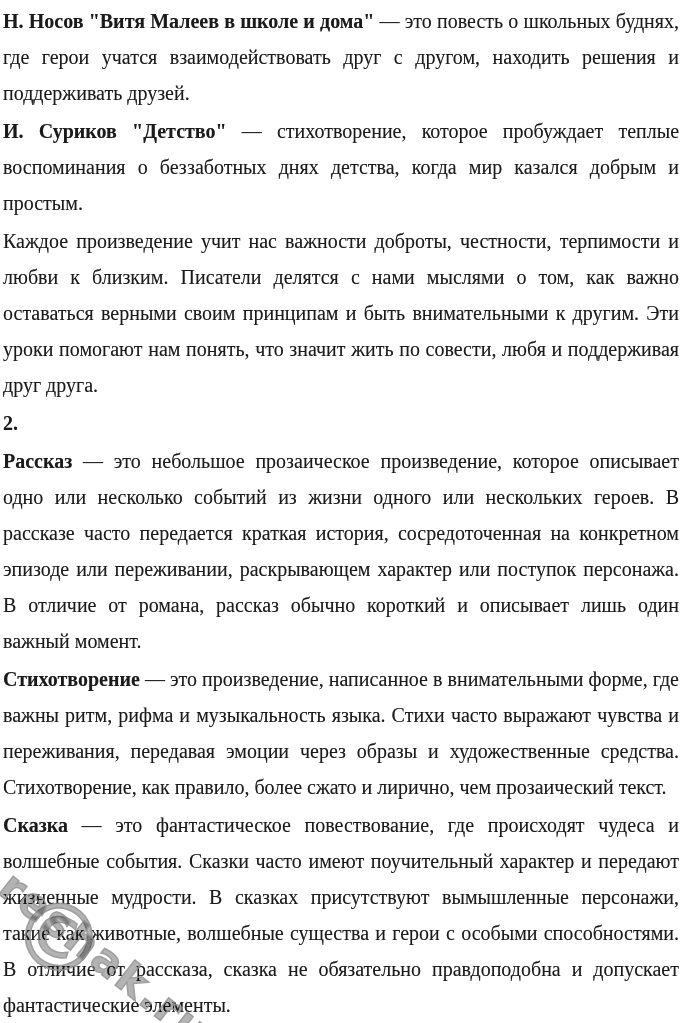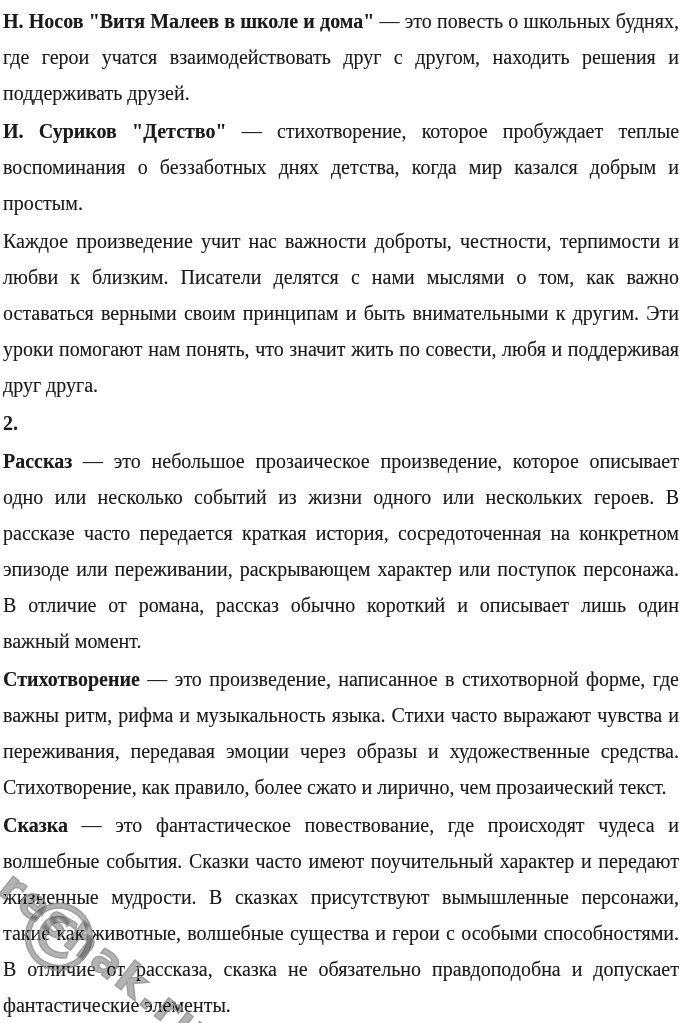--- a/index.html
+++ b/index.html
@@ -71,20 +71,20 @@
 <p class="doc-paragraph"><span class="lead-bold">Н. Носов "Витя Малеев в школе и дома"</span><span> — это повесть о школьных буднях, где герои учатся взаимодействовать друг с другом, находить решения и поддерживать друзей.</span></p>
 
 <p class="doc-paragraph"><span class="lead-bold">И. Суриков "Детство"</span><span> — стихотворение, которое пробуждает теплые воспоминания о беззаботных днях детства, когда мир казался добрым и простым.</span></p>
 
 <p class="doc-paragraph"><span class="lead-bold"></span><span>Каждое произведение учит нас важности доброты, честности, терпимости и любви к близким. Писатели делятся с нами мыслями о том, как важно оставаться верными своим принципам и быть внимательными к другим. Эти уроки помогают нам понять, что значит жить по совести, любя и поддерживая друг друга.</span></p>
 
 <p class="doc-paragraph"><span class="lead-bold">2.</span><span></span></p>
 
 <p class="doc-paragraph"><span class="lead-bold">Рассказ</span><span> — это небольшое прозаическое произведение, которое описывает одно или несколько событий из жизни одного или нескольких героев. В рассказе часто передается краткая история, сосредоточенная на конкретном эпизоде или переживании, раскрывающем характер или поступок персонажа. В отличие от романа, рассказ обычно короткий и описывает лишь один важный момент.</span></p>
 
-<p class="doc-paragraph"><span class="lead-bold">Стихотворение</span><span> — это произведение, написанное в стихотворной форме, где важны ритм, рифма и музыкальность языка. Стихи часто выражают чувства и переживания, передавая эмоции через образы и художественные средства. Стихотворение, как правило, более сжато и лирично, чем прозаический текст.</span></p>
+<p class="doc-paragraph"><span class="lead-bold">Стихотворение</span><span> — это произведение, написанное в внимательными форме, где важны ритм, рифма и музыкальность языка. Стихи часто выражают чувства и переживания, передавая эмоции через образы и художественные средства. Стихотворение, как правило, более сжато и лирично, чем прозаический текст.</span></p>
 
 <p class="doc-paragraph"><span class="lead-bold">Сказка</span><span> — это фантастическое повествование, где происходят чудеса и волшебные события. Сказки часто имеют поучительный характер и передают жизненные мудрости. В сказках присутствуют вымышленные персонажи, такие как животные, волшебные существа и герои с особыми способностями. В отличие от рассказа, сказка не обязательно правдоподобна и допускает фантастические элементы.</span></p>
 
 <div class="watermark">
   <span class="wm-copyright">©</span>
   <span class="wm-text">reshak.ru</span>
 </div>
 
 </body></html>

